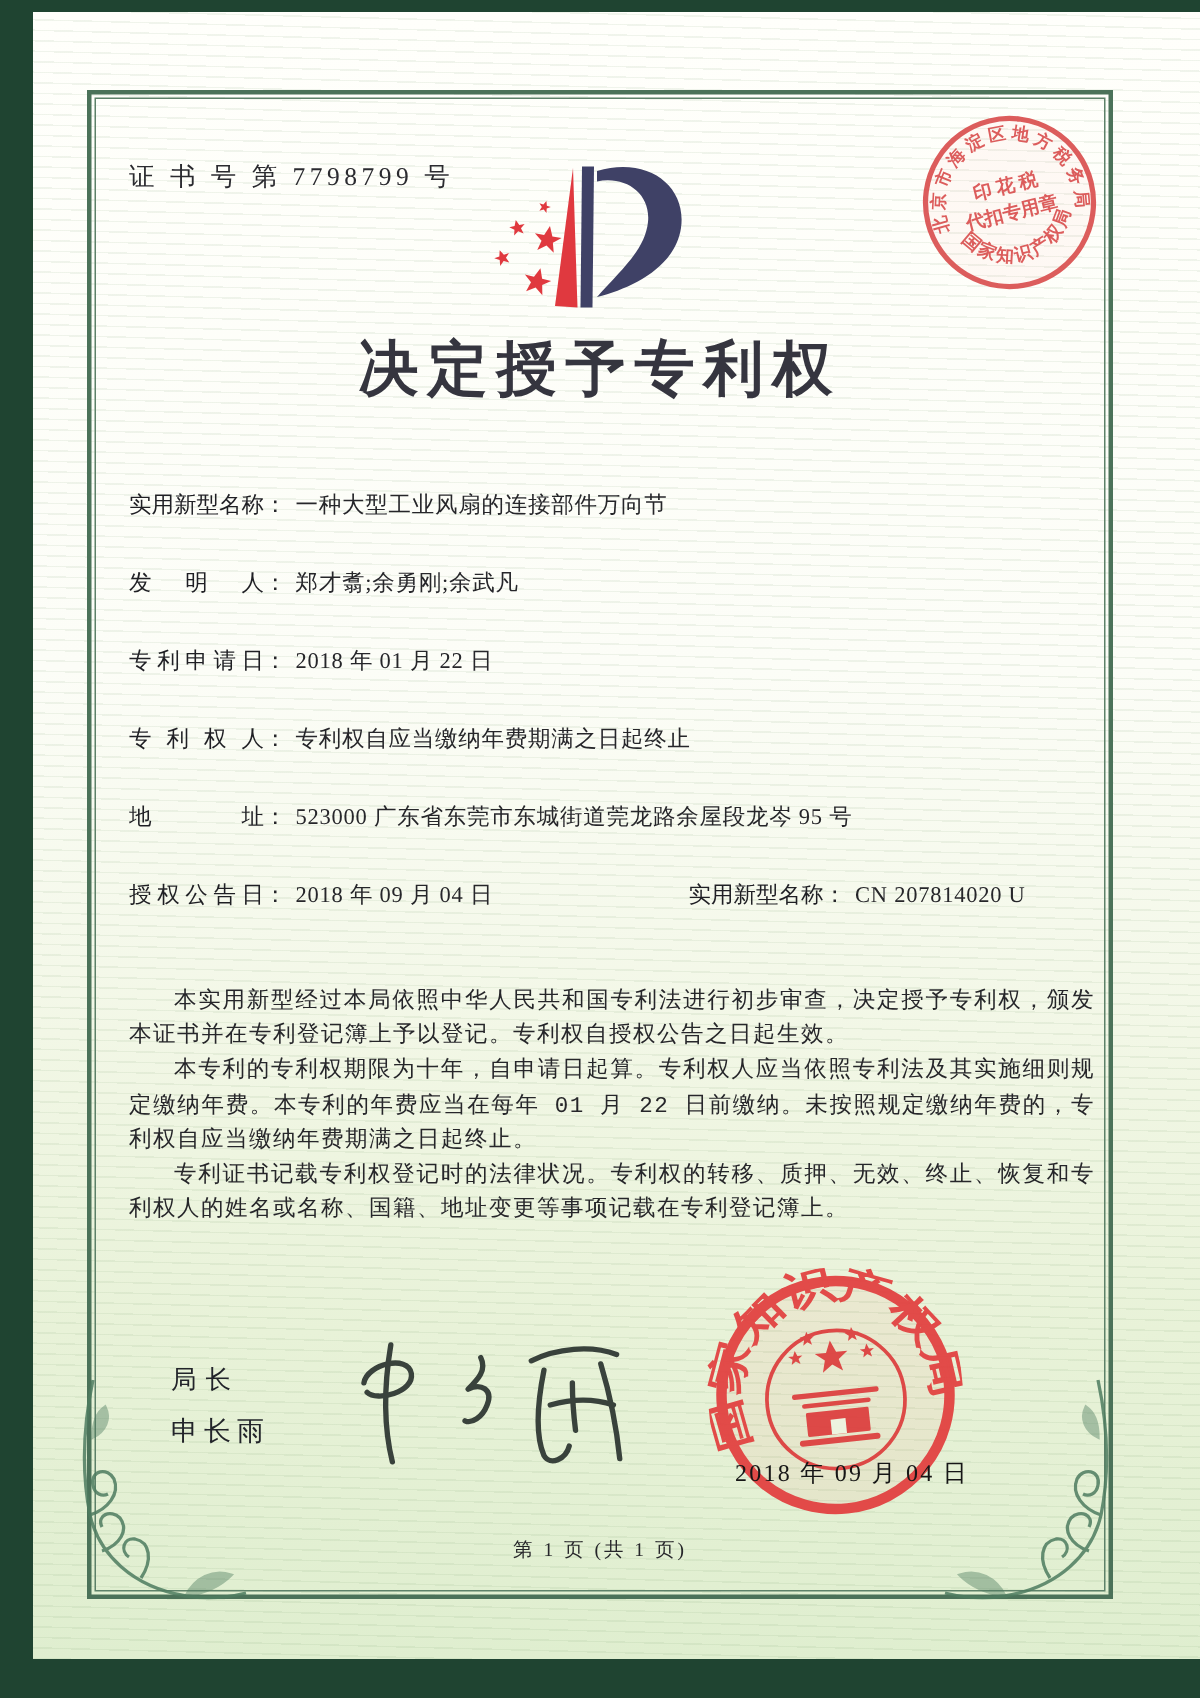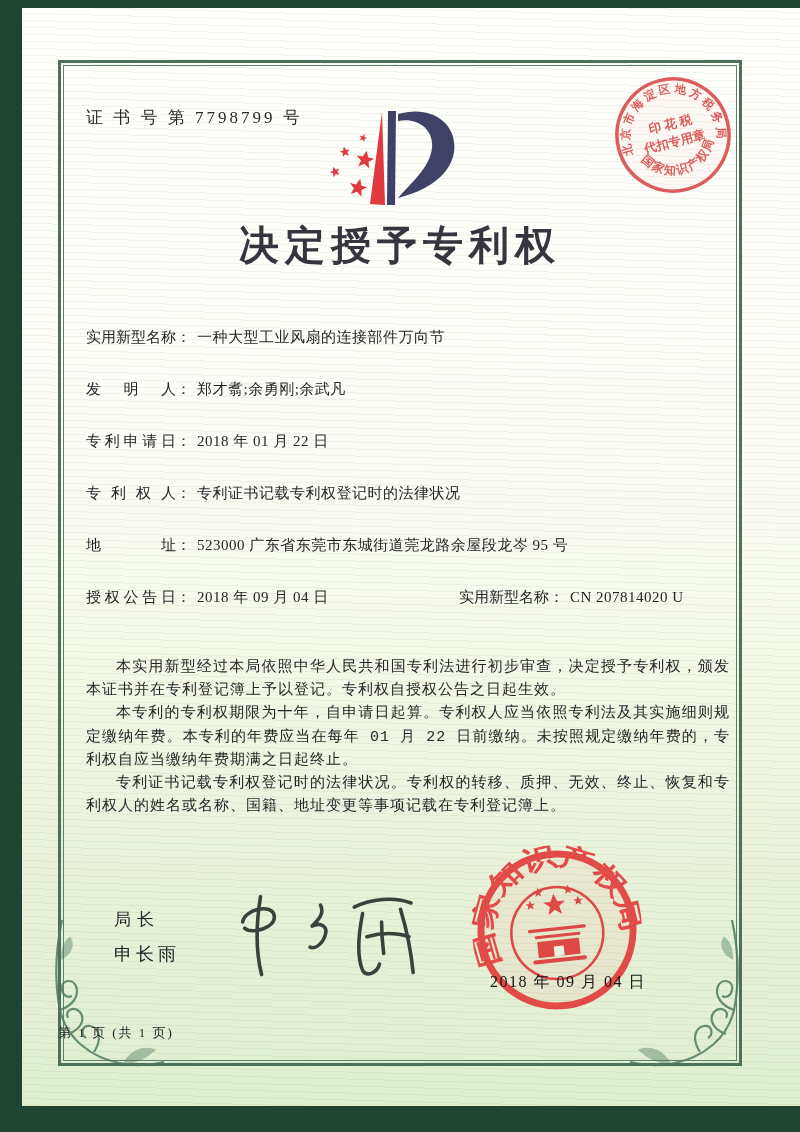--- a/index.html
+++ b/index.html
@@ -28,21 +28,21 @@
   .grant-no{position:absolute;left:373px;top:0;}
   .paragraphs{left:64px;top:648px;width:644px;font-size:15px;line-height:23.2px;
               letter-spacing:1px;text-align:justify;}
   .paragraphs p{margin:0;text-indent:2em;font-family:Liberation Mono, monospace;}
   .officer-title{left:92px;top:900px;font-size:17px;letter-spacing:6px;color:#22242a;}
   .officer-name{left:92px;top:934px;font-size:18px;letter-spacing:4px;color:#22242a;}
   .signature{left:208px;top:878px;width:200px;height:95px;}
   .seal{left:450px;top:837px;width:170px;height:170px;transform:rotate(-6deg);opacity:.92;}
   .seal-date{left:468px;top:964px;width:180px;font-size:16px;letter-spacing:1.5px;
              color:#161616;z-index:5;}
-  .footer{left:36px;top:1016px;width:684px;font-size:13px;
+  .footer{left:36px;top:1016px;width:684px;text-align:center;font-size:13px;
           letter-spacing:2px;color:#26262a;}
   .ornament{width:120px;height:150px;}
   .orn-left{left:24px;top:910px;}
   .orn-right{left:606px;top:910px;transform:scaleX(-1);}
 </style>
 </head>
 <body>
 
 <div class="photo">
   <div class="page">
@@ -88,21 +88,21 @@
       <div class="field-row">
         <span class="flabel">实用新型名称</span><span class="fcolon">：</span><span class="fvalue">一种大型工业风扇的连接部件万向节</span>
       </div>
       <div class="field-row">
         <span class="flabel">发明人</span><span class="fcolon">：</span><span class="fvalue">郑才翥;余勇刚;余武凡</span>
       </div>
       <div class="field-row">
         <span class="flabel">专利申请日</span><span class="fcolon">：</span><span class="fvalue">2018 年 01 月 22 日</span>
       </div>
       <div class="field-row">
-        <span class="flabel">专利权人</span><span class="fcolon">：</span><span class="fvalue">专利证书记载专利权登记时的法律状况</span>
+        <span class="flabel">专利权人</span><span class="fcolon">：</span><span class="fvalue">专利权自应当缴纳年费期满之日起终止</span>
       </div>
       <div class="field-row">
         <span class="flabel">地址</span><span class="fcolon">：</span><span class="fvalue">523000 广东省东莞市东城街道莞龙路余屋段龙岑 95 号</span>
       </div>
       <div class="field-row">
         <span class="flabel">授权公告日</span><span class="fcolon">：</span><span class="fvalue">2018 年 09 月 04 日</span>
         <span class="grant-no">
           <span class="flabel">实用新型名称</span><span class="fcolon">：</span><span class="fvalue">CN 207814020 U</span>
         </span>
       </div>

